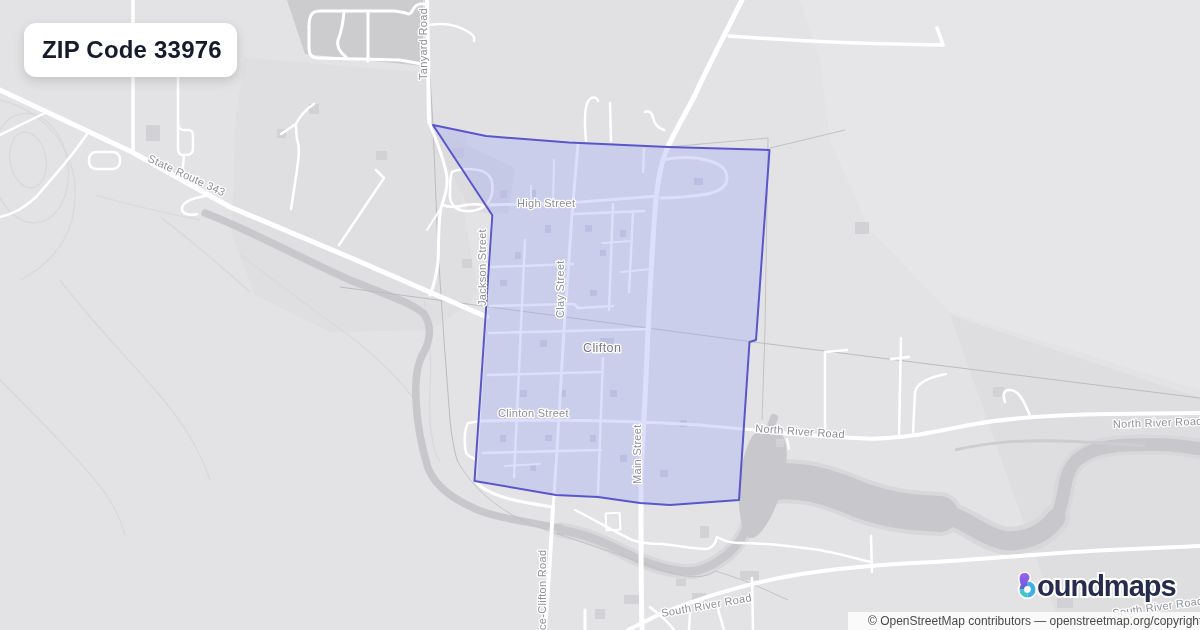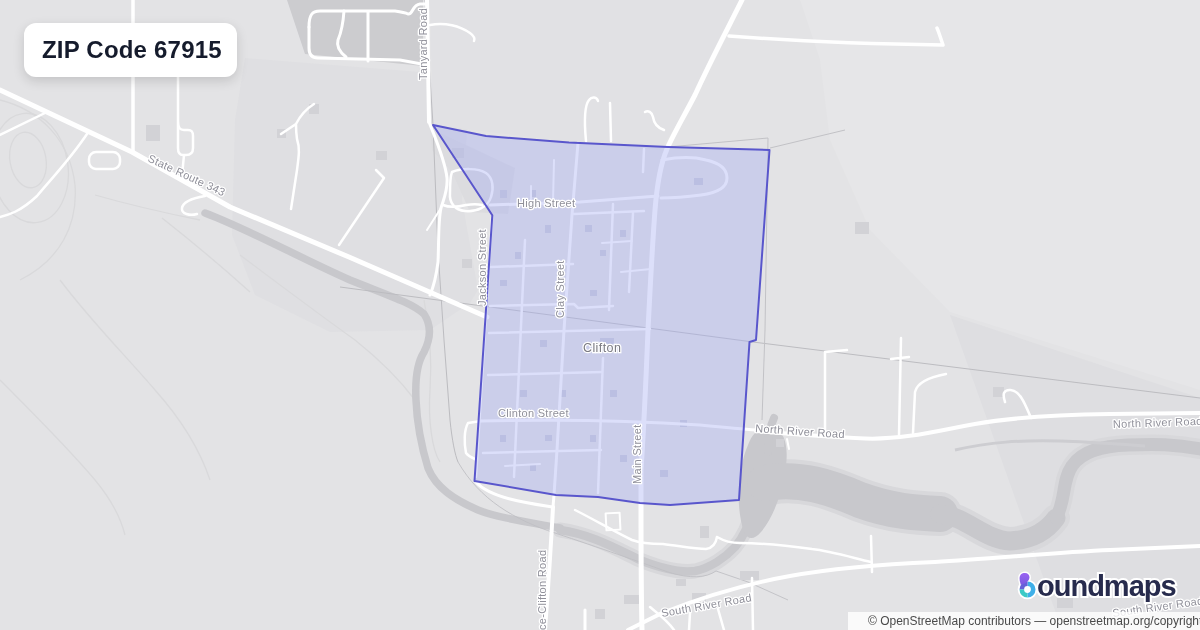--- a/index.html
+++ b/index.html
@@ -293,16 +293,16 @@
     <path d="M1020.8,584.8 C1018.6,578 1019.2,574.2 1023.6,573.1 C1026.9,572.3 1029.6,574.4 1029.5,577.6 C1029.4,580.3 1027.3,582.1 1024.7,583.5 C1023.3,584.2 1021.8,584.7 1020.8,584.8 Z" fill="none" stroke="#ffffff" stroke-width="3"></path>
     <path d="M1027.5,583.8 A5.7,5.7 0 1 1 1027.5,595.2" fill="none" stroke="#3fafe8" stroke-width="4.6"></path>
     <path d="M1027.5,583.8 A5.7,5.7 0 0 0 1021.8,589.5" fill="none" stroke="#6561d8" stroke-width="4.6"></path>
     <path d="M1021.8,589.5 A5.7,5.7 0 0 0 1027.5,595.2" fill="none" stroke="#3ccac6" stroke-width="4.6"></path>
     <path d="M1020.8,584.8 C1018.6,578 1019.2,574.2 1023.6,573.1 C1026.9,572.3 1029.6,574.4 1029.5,577.6 C1029.4,580.3 1027.3,582.1 1024.7,583.5 C1023.3,584.2 1021.8,584.7 1020.8,584.8 Z" fill="url(#gpurple)"></path>
     <text x="1037" y="595.5" font-family="Liberation Sans, sans-serif" font-size="29" font-weight="bold" fill="#272b4d" stroke="#ffffff" stroke-width="4" paint-order="stroke" letter-spacing="-1">oundmaps</text>
   </g>
 </svg>
 
 <div class="badge">
-    <span>ZIP Code 67915</span>
+    <span>ZIP Code 33976</span>
   </div>
 
 <div class="attrib">© OpenStreetMap contributors — openstreetmap.org/copyright</div>
 
 </body></html>

